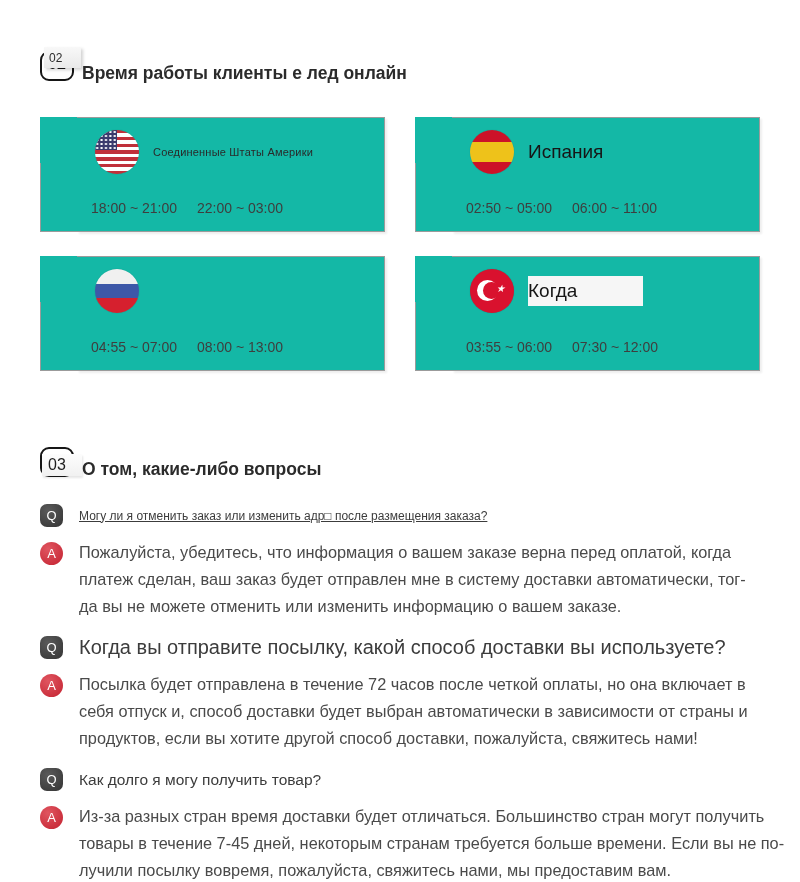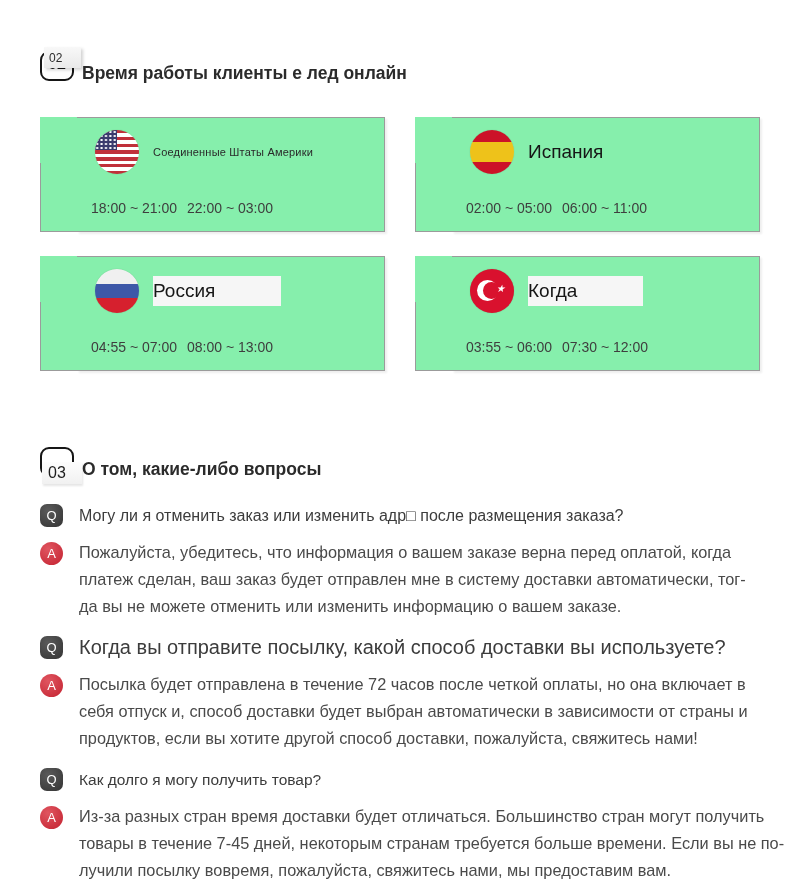--- a/index.html
+++ b/index.html
@@ -21,44 +21,44 @@
     position:absolute; left:8px; top:7px; font-size:16px; font-weight:bold; color:#141414;
   }
   .badge-cover {
     position:absolute; left:4px; top:-1px; width:37px; height:21px;
     background:linear-gradient(180deg,#f8f8f8,#e9e9e9);
     box-shadow:2px 2px 3px rgba(0,0,0,0.18);
     display:flex; align-items:center; padding-left:5px;
     font-size:12px; color:#2d2d2d;
   }
   .badge-03 .badge-cover {
-    top:18px; height:22px; width:40px; left:2px;
+    top:10px; height:22px; width:40px; left:2px;
     background:linear-gradient(180deg,#fdfdfd,#f1f1f1);
     box-shadow:1px 2px 2px rgba(0,0,0,0.10);
     font-size:16px; padding-left:6px; color:#1d1d1d;
   }
   .sec-title { font-size:17.5px; color:#2b2b2b; }
 
   
   .cards { display:grid; grid-template-columns:345px 345px; column-gap:30px; row-gap:24px; margin-top:33px; }
-  .card { position:relative; width:345px; height:115px; background:#86efac; }
+  .card { position:relative; width:345px; height:115px; background:#14b8a6; }
   .card::before { 
     content:""; position:absolute; top:0; right:0; bottom:0; left:37px;
     border-top:1px solid #9b9b9b; border-right:1px solid #9b9b9b;
     box-shadow:2px 2px 2px rgba(0,0,0,0.07);
   }
   .card::after { 
     content:""; position:absolute; left:0; right:0; bottom:0; top:46px;
     border-left:1px solid #9b9b9b; border-bottom:1px solid #9b9b9b;
   }
   .card-head { display:flex; align-items:center; padding:13px 0 0 55px; position:relative; z-index:1; }
   .country { font-size:19px; color:#161616; margin-left:14px; white-space:nowrap; }
   .country.small { font-size:11px; color:#2a2a2a; letter-spacing:0.2px; }
   .country.strip { background:#f6f6f6; padding:4px 66px 4px 0; }
-  .times { display:flex; gap:10px; margin-top:26px; padding-left:51px; font-size:14px; color:#3e3e3e; position:relative; z-index:1; }
+  .times { display:flex; gap:20px; margin-top:26px; padding-left:51px; font-size:14px; color:#3e3e3e; position:relative; z-index:1; }
 
   
   .flag { width:44px; height:44px; border-radius:50%; position:relative; overflow:hidden; flex:none; box-shadow:0 0 1px rgba(0,0,0,0.25); }
   .flag-us { background:repeating-linear-gradient(180deg,#c0303a 0 3.4px,#ffffff 3.4px 6.8px); }
   .flag-us::before {
     content:""; position:absolute; left:0; top:0; width:22px; height:20px;
     background-color:#3a3b6d;
     background-image:radial-gradient(circle,#ffffff 0.9px,transparent 1.2px);
     background-size:4.4px 4px;
   }
@@ -79,21 +79,21 @@
     background:radial-gradient(circle at 35% 30%, #5a5a5a, #343434);
     color:#fff; font-size:13px; display:flex; align-items:center; justify-content:center;
   }
   .a-row { display:flex; align-items:flex-start; gap:16px; }
   .a-icon {
     width:23px; height:23px; flex:none; border-radius:50%; margin-top:3px;
     background:radial-gradient(circle at 35% 30%, #e05560, #c32230);
     color:#fff; font-size:13px; display:flex; align-items:center; justify-content:center;
   }
   .q-text { color:#3c3c3c; }
-  .q-0 .q-text { font-size:16px; }
+  .q-0 .q-text { font-size:12px;text-decoration:underline; }
   .q-1 .q-text { font-size:20px; }
   .q-2 .q-text { font-size:15.5px; }
   .answer { font-size:17px; line-height:27px; color:#4a4a4a; transform:scaleX(0.96); transform-origin:0 0; }
   .answer div { white-space:nowrap; }
 </style>
 </head>
 <body>
 
 <div class="page">
 
@@ -119,29 +119,28 @@
           <span>22:00 ~ 03:00</span>
         </div>
       </div>
 
       <div class="card">
         <div class="card-head">
           <span class="flag flag-es"></span>
           <span class="country">Испания</span>
         </div>
         <div class="times">
-          <span>02:00 ~ 05:00</span>
+          <span>02:50 ~ 05:00</span>
           <span>06:00 ~ 11:00</span>
         </div>
       </div>
 
       <div class="card">
         <div class="card-head">
           <span class="flag flag-ru"></span>
-          <span class="country strip">Россия</span>
         </div>
         <div class="times">
           <span>04:55 ~ 07:00</span>
           <span>08:00 ~ 13:00</span>
         </div>
       </div>
 
       <div class="card">
         <div class="card-head">
           <span class="flag flag-tr">

